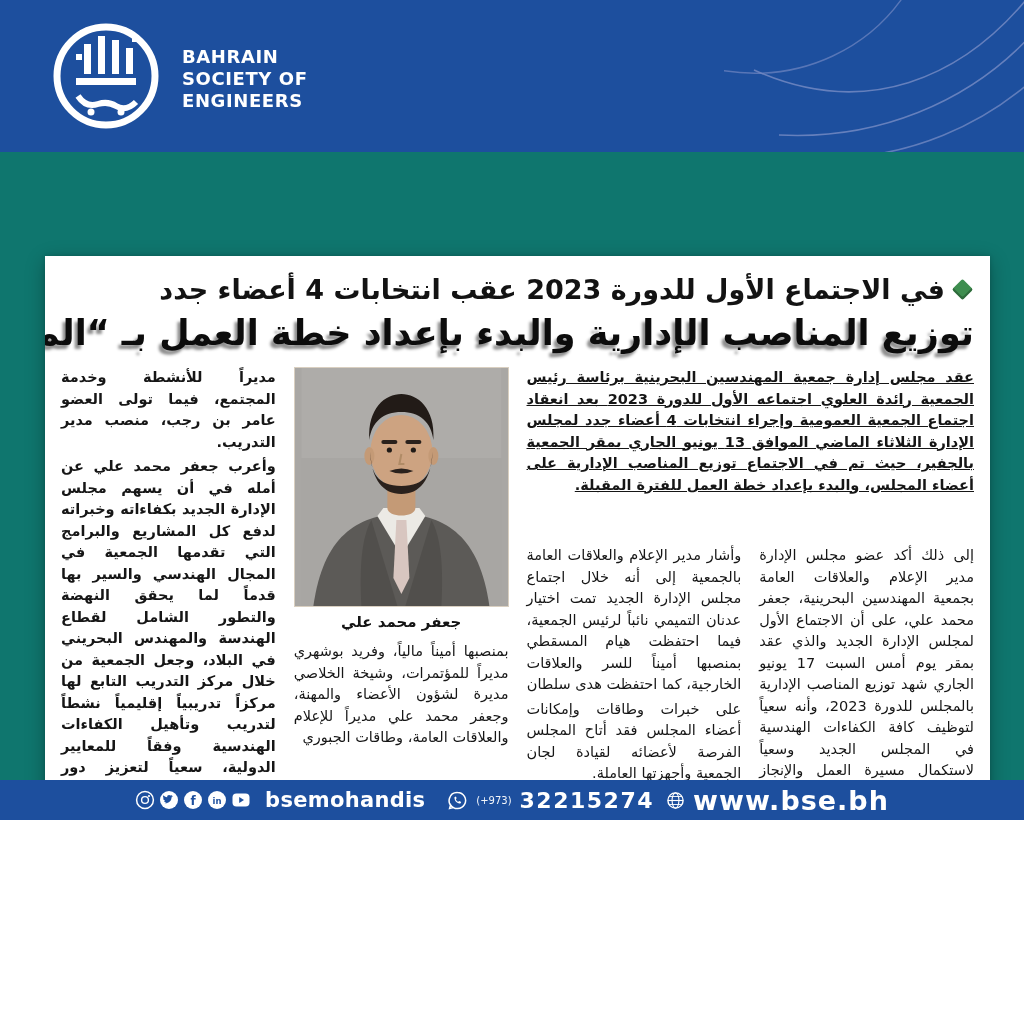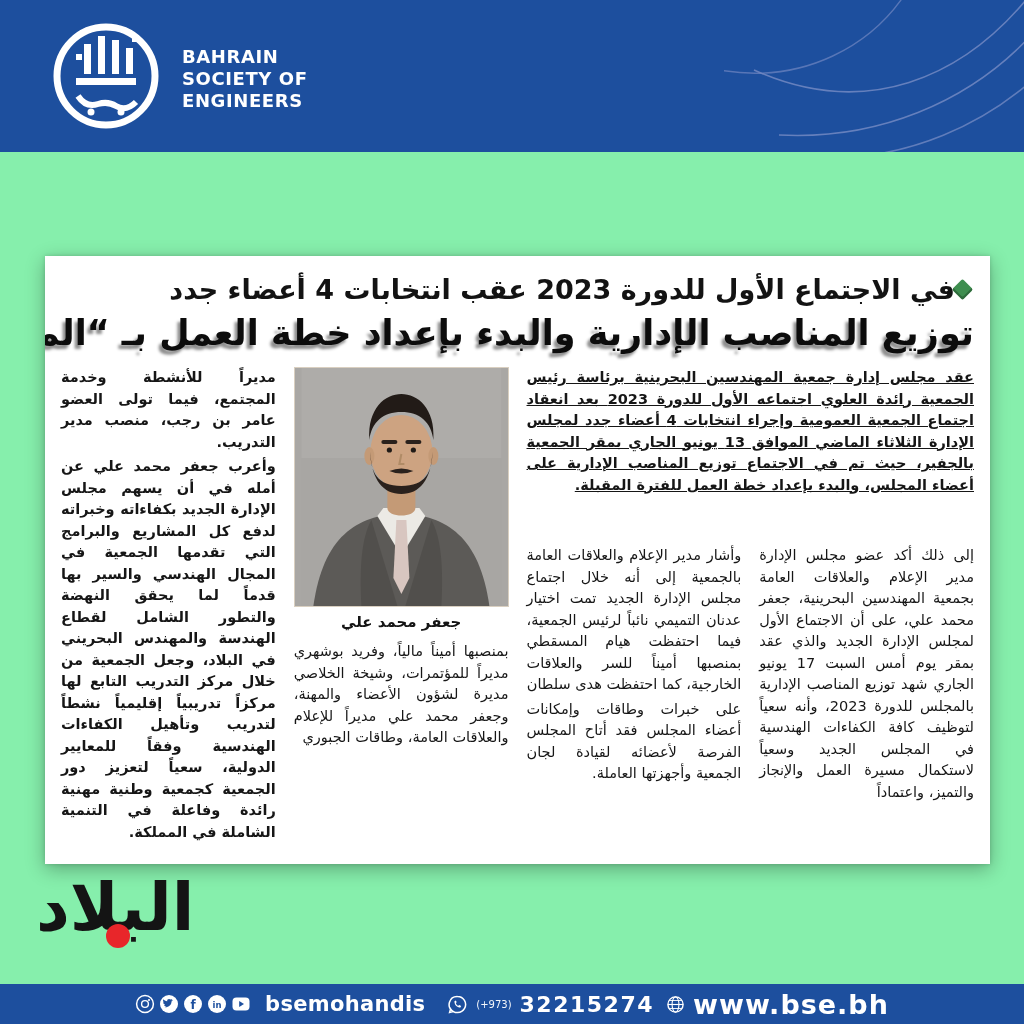--- a/index.html
+++ b/index.html
@@ -1,30 +1,30 @@
 <!DOCTYPE html>
 <html lang="ar"><head>
 <meta charset="utf-8">
 <style>
   html,body{margin:0;padding:0;background:#ffffff;}
-  .page{position:relative;width:1024px;height:1024px;background:#86efac;overflow:hidden;
+  .page{position:relative;width:1024px;height:820px;background:#0f766e;overflow:hidden;
         font-family:"DejaVu Sans",sans-serif;}
 
   
   .topband{position:absolute;top:0;left:0;width:1024px;height:152px;background:#1d4f9e;}
   .swooshes{position:absolute;top:0;right:0;width:300px;height:152px;}
   .bse-logo{position:absolute;top:16px;left:46px;width:120px;height:120px;}
   .orgname{position:absolute;top:46px;left:182px;color:#ffffff;font-weight:bold;
            font-size:18px;line-height:22px;letter-spacing:.6px;}
 
   
   .card{position:absolute;top:256px;left:45px;width:945px;height:608px;background:#ffffff;
         box-shadow:0 5px 18px rgba(0,0,0,.30), 0 0 4px rgba(0,0,0,.15);
         padding:14px 16px;box-sizing:border-box;direction:rtl;overflow:hidden;}
-  .kicker{display:flex;align-items:center;font-size:27px;font-weight:bold;
+  .kicker{display:flex;align-items:center;gap:10px;font-size:27px;font-weight:bold;
           color:#131313;margin:4px 4px 8px 0;white-space:nowrap;}
   .diamond{flex:0 0 auto;width:15px;height:15px;background:#3e8e4f;transform:rotate(45deg);
            border-radius:2px;box-shadow:inset -2px -2px 0 rgba(0,0,0,.25);}
   .headline{font-size:35px;font-weight:bold;color:#0c0c0c;text-align:center;white-space:nowrap;
             text-shadow:-3px 4px 3px rgba(0,0,0,.45);margin:8px 0 14px;letter-spacing:-.5px;}
 
   .body-grid{display:grid;grid-template-columns:repeat(4,1fr);column-gap:18px;row-gap:6px;margin-top:6px;}
   .lead{grid-column:1/3;grid-row:1;font-weight:bold;font-size:15.5px;line-height:24px;
         text-align:justify;color:#101010;margin:0;text-decoration:underline;}
   .colA{grid-column:1;grid-row:2;}

